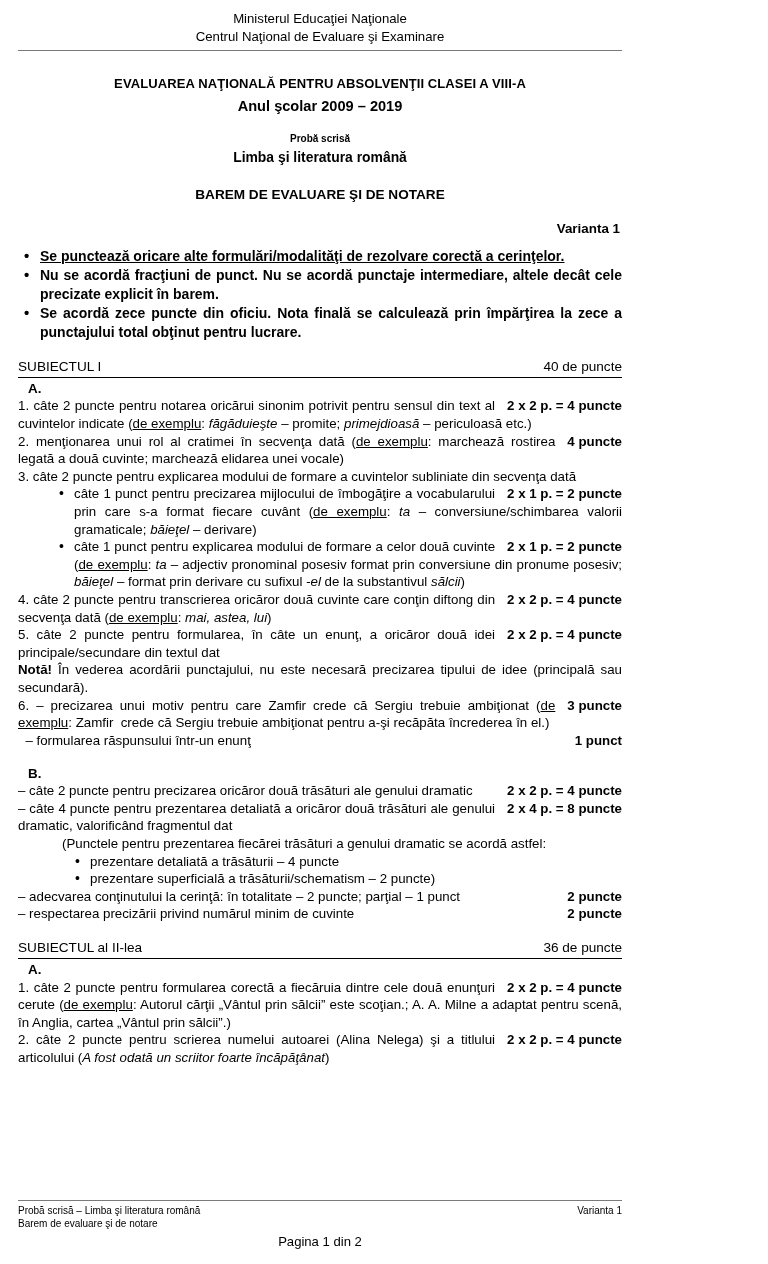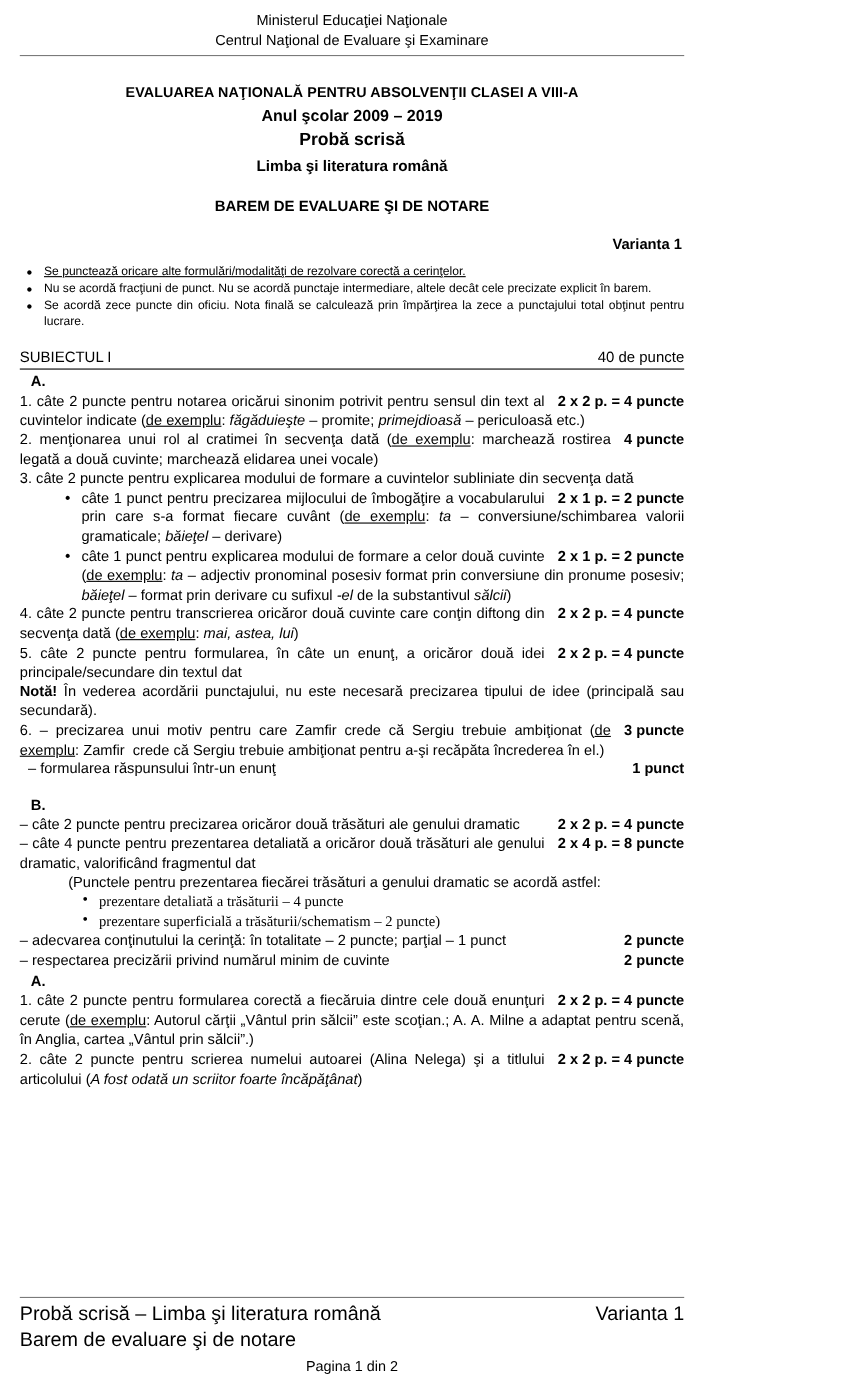--- a/index.html
+++ b/index.html
@@ -37,41 +37,41 @@
     height: 0;
   }
   
   .title-block {
     text-align: center;
     font-weight: bold;
     margin-top: 24px;
   }
   .title-main { font-size: 13px; letter-spacing: .1px; }
   .title-year { font-size: 14.6px; margin-top: 5px; }
-  .title-proba { font-size: 16px; margin-top: 0; }
+  .title-proba { font-size: 10px; margin-top: 15px; }
   .title-subject { font-size: 13.9px; margin-top: 3px; }
   .title-barem { font-size: 13.6px; margin-top: 20px; }
   .variant-top {
     text-align: right;
     font-weight: bold;
     font-size: 13.4px;
     margin-top: 16px;
     padding-right: 2px;
   }
   
   ul.notes {
     list-style: none;
     margin: 9px 0 0 0;
     padding: 0;
   }
   ul.notes > li {
     position: relative;
     padding-left: 22px;
-    font-weight: normal;
-    font-size: 11px;
+    font-weight: bold;
+    font-size: 14px;
     margin-bottom: 1px;
     text-align: justify;
     line-height: 1.33;
   }
   ul.notes > li:before {
     content: "\2022";
     position: absolute;
     left: 6px;
     top: -1px;
     font-size: 15px;
@@ -119,21 +119,21 @@
     font-size: 13.3px;
     line-height: 1.325;
   }
   .sub-bullets > li:before {
     content: "\2022";
     position: absolute;
     left: 41px;
     top: -1px;
     font-size: 14px;
   }
-  .sub-bullets.tight > li { padding-left: 72px; font-family: Liberation Serif, serif; }
+  .sub-bullets.tight > li { padding-left: 72px; }
   .sub-bullets.tight > li:before { left: 57px; }
   i { font-style: italic; }
   b { font-weight: bold; }
   .note-paren {
     margin: 0;
     padding-left: 44px;
     font-size: 13.3px;
   }
   
   .footer {
@@ -142,21 +142,21 @@
     right: 18px;
     bottom: 14px;
   }
   .footer .rule2 {
     border-top: 1px solid #7a7a7a;
     margin-bottom: 3px;
   }
   .footer-row {
     display: flex;
     justify-content: space-between;
-    font-size: 18px;
+    font-size: 10px;
   }
   .footer-left div { line-height: 1.33; }
   .footer-page {
     text-align: center;
     font-size: 13.1px;
     margin-top: 2px;
   }
 </style>
 </head>
 <body>
@@ -222,20 +222,24 @@
 
   <ul class="sub-bullets tight">
     <li>prezentare detaliată a trăsăturii – 4 puncte</li>
     <li>prezentare superficială a trăsăturii/schematism – 2 puncte)</li>
   </ul>
 
   <p class="item"><span class="pts">2 puncte</span>– adecvarea conţinutului la cerinţă: în totalitate – 2 puncte; parţial – 1 punct</p>
 
   <p class="item"><span class="pts">2 puncte</span>– respectarea precizării privind numărul minim de cuvinte</p>
 
+  <div class="section-head">
+    <span>SUBIECTUL al II-lea</span>
+    <span>36 de puncte</span>
+  </div>
 
   <div class="letter">A.</div>
 
   <p class="item"><span class="pts">2 x 2 p. = 4 puncte</span>1. câte 2 puncte pentru formularea corectă a fiecăruia dintre cele două enunţuri cerute (<span class="u">de exemplu</span>: Autorul cărţii „Vântul prin sălcii” este scoţian.; A. A. Milne a adaptat pentru scenă, în Anglia, cartea „Vântul prin sălcii”.)</p>
 
   <p class="item"><span class="pts">2 x 2 p. = 4 puncte</span>2. câte 2 puncte pentru scrierea numelui autoarei (Alina Nelega) şi a titlului articolului (<i>A fost odată un scriitor foarte încăpăţânat</i>)</p>
 
   <div class="footer">
     <div class="rule2"></div>
     <div class="footer-row">

